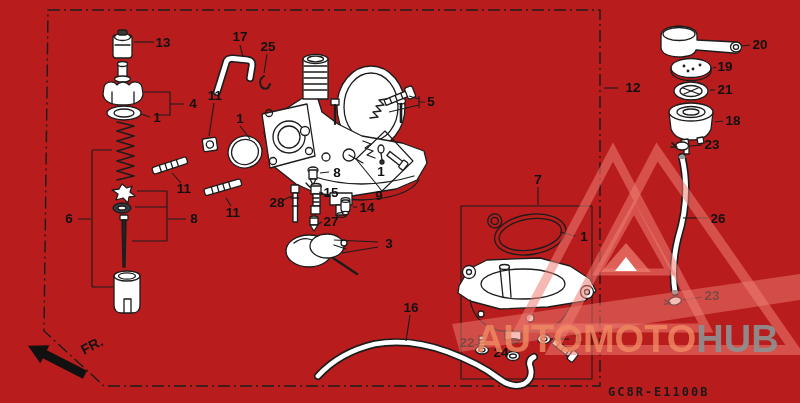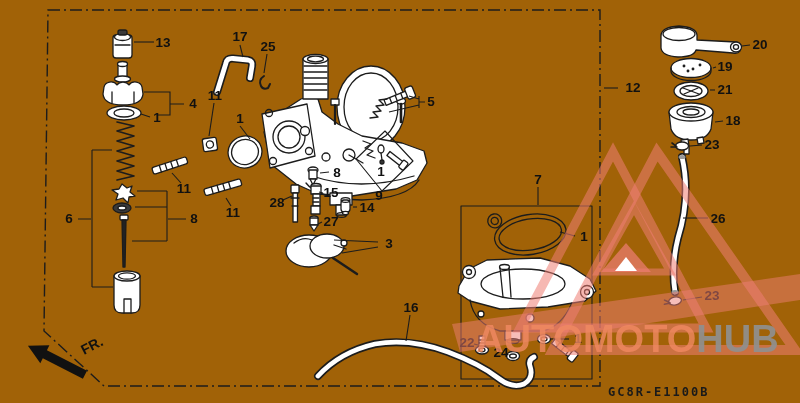--- a/index.html
+++ b/index.html
@@ -1,16 +1,16 @@
 <!DOCTYPE html>
 <html><head>
 <meta charset="utf-8">
 <style>
   html,body{margin:0;padding:0;background:#fff;}
-  .stage{position:relative;width:800px;height:403px;background:#a16207;overflow:hidden;
+  .stage{position:relative;width:800px;height:403px;background:#b91c1c;overflow:hidden;
          font-family:"Liberation Sans",sans-serif;}
   svg{position:absolute;left:0;top:0;}
   .lw{stroke:#1c1c1c;stroke-width:1.3;fill:none;stroke-linecap:round;stroke-linejoin:round;}
   .fillw{fill:#ffffff;}
   .callout{font:bold 13.5px "Liberation Sans",sans-serif;fill:#111;text-anchor:middle;}
   .code{font:bold 12px "DejaVu Sans Mono",monospace;letter-spacing:2px;fill:#1a1a1a;}
   .fr{font:bold 14px "Liberation Sans",sans-serif;fill:#111;}
   .wm-left{font:bold 38px "Liberation Sans",sans-serif;}
   .wm-right{font:bold 38px "Liberation Sans",sans-serif;}
   .leader{stroke:#1c1c1c;stroke-width:1.1;fill:none;}

